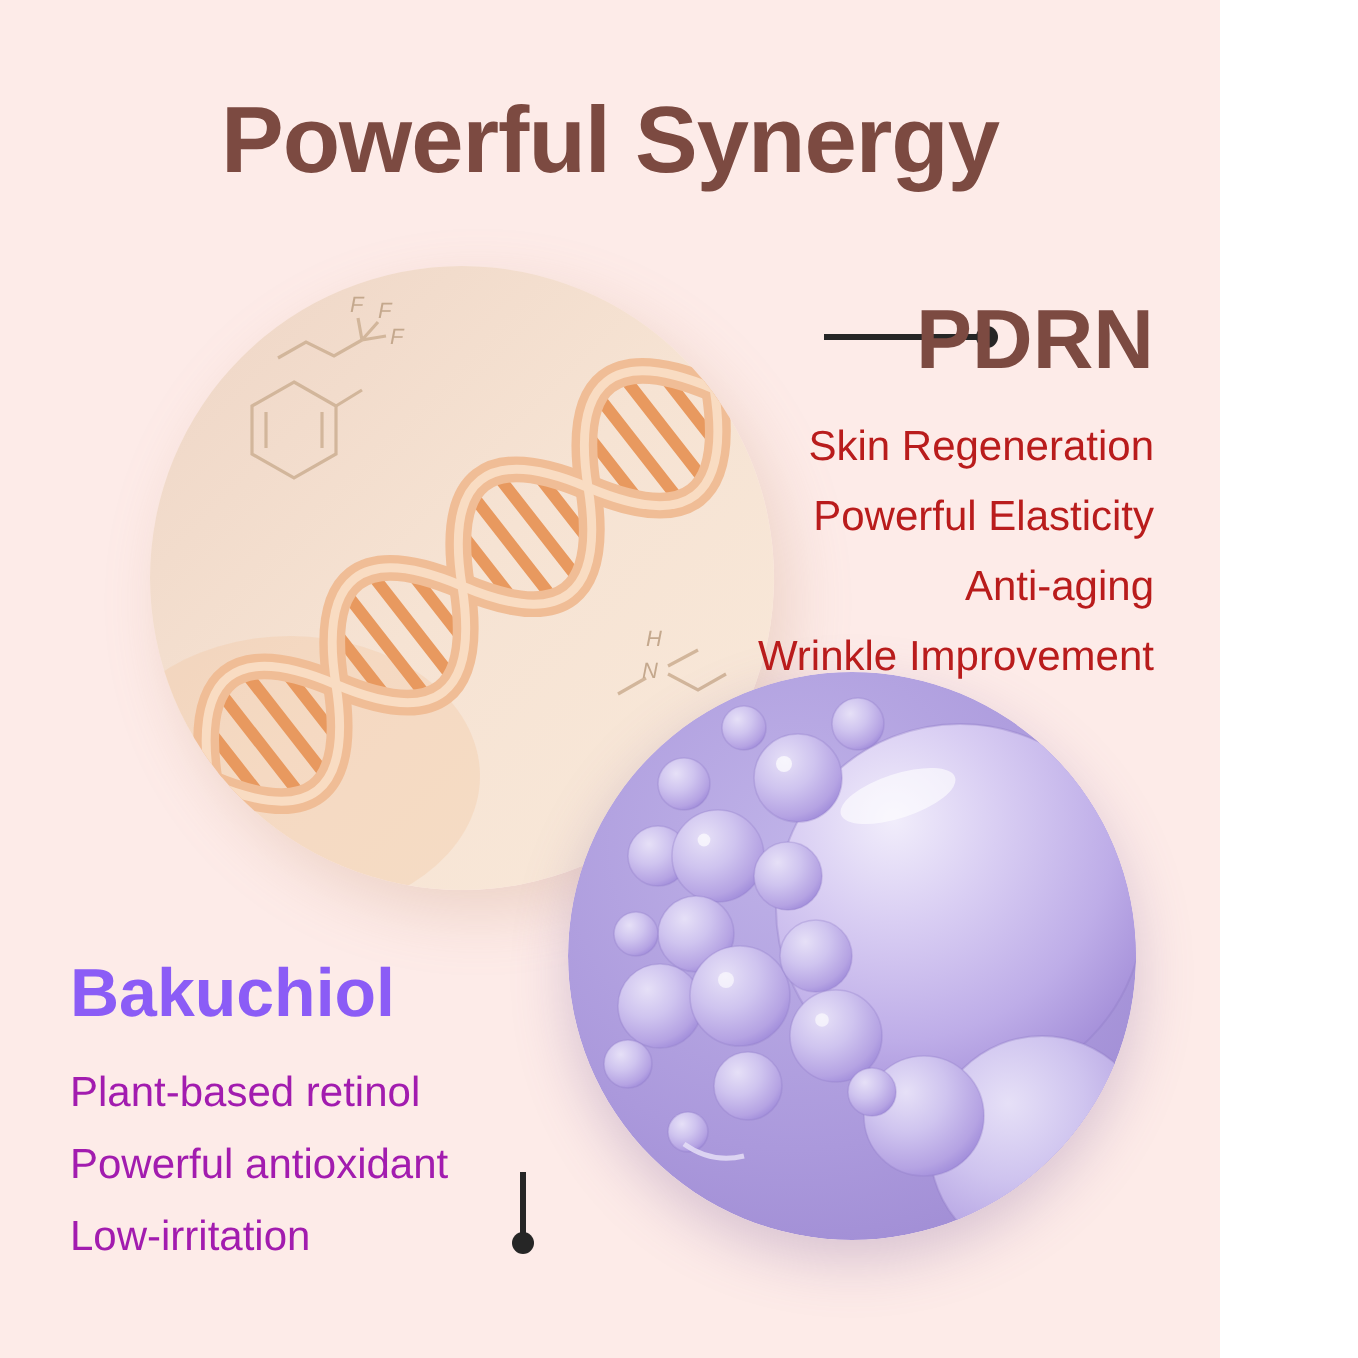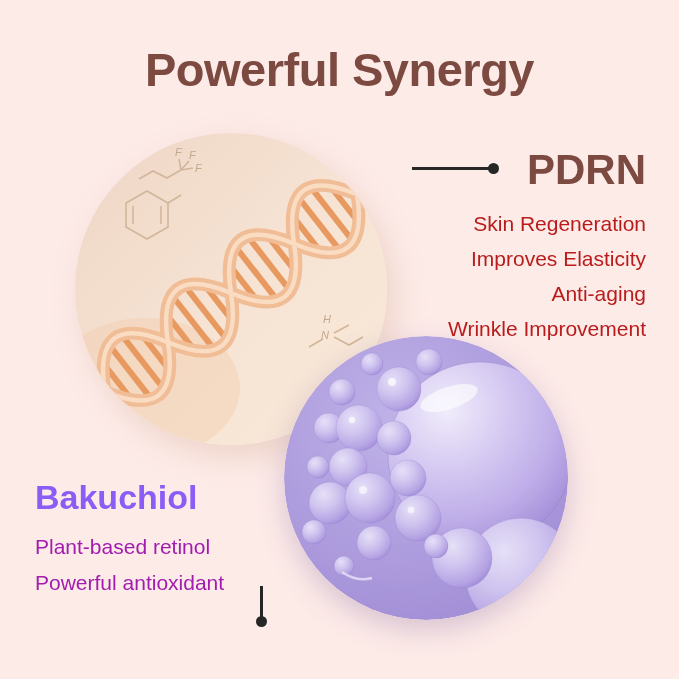--- a/index.html
+++ b/index.html
@@ -1,17 +1,17 @@
 <!DOCTYPE html>
 <html><head>
 <meta charset="utf-8">
 <style>
   html,body{margin:0;padding:0;background:#fff;}
   .poster{
-    position:relative;width:679px;height:679px;overflow:hidden;
+    position:relative;width:610px;height:679px;overflow:hidden;
     background:#fdebe8;
     font-family:"Liberation Sans",sans-serif;
   }
   .title{
     position:absolute;top:42px;left:0;width:100%;text-align:center;
     font-size:47px;font-weight:700;color:#7c4a41;letter-spacing:-0.5px;margin:0;
   }
   .circle{position:absolute;border-radius:50%;overflow:hidden;}
   .circle svg{display:block;}
   .circle.dna{left:75px;top:133px;width:312px;height:312px;
@@ -136,27 +136,28 @@
       </g>
     </svg>
   </div>
 
   <div class="connector-h"></div>
   <div class="dot pdrn-dot"></div>
 
   <div class="pdrn-block">
     <div class="pdrn-heading">PDRN</div>
     <div class="benefit">Skin Regeneration</div>
-    <div class="benefit">Improves Elasticity</div>
+    <div class="benefit">Powerful Elasticity</div>
     <div class="benefit">Anti-aging</div>
     <div class="benefit">Wrinkle Improvement</div>
   </div>
 
   <div class="bak-block">
     <div class="bak-heading">Bakuchiol</div>
     <div class="bak-item">Plant-based retinol</div>
     <div class="bak-item">Powerful antioxidant</div>
+    <div class="bak-item">Low-irritation</div>
   </div>
 
   <div class="connector-v"></div>
   <div class="dot bak-dot"></div>
 
 </div>
 
 </body></html>

